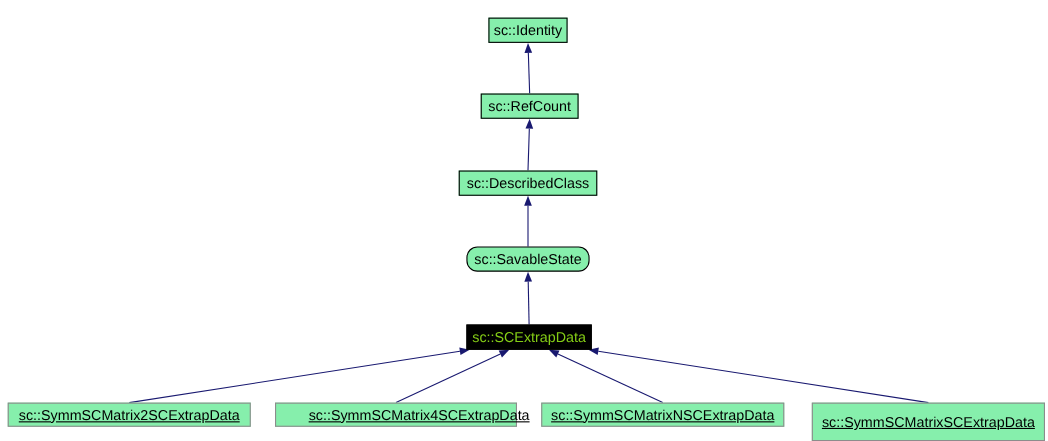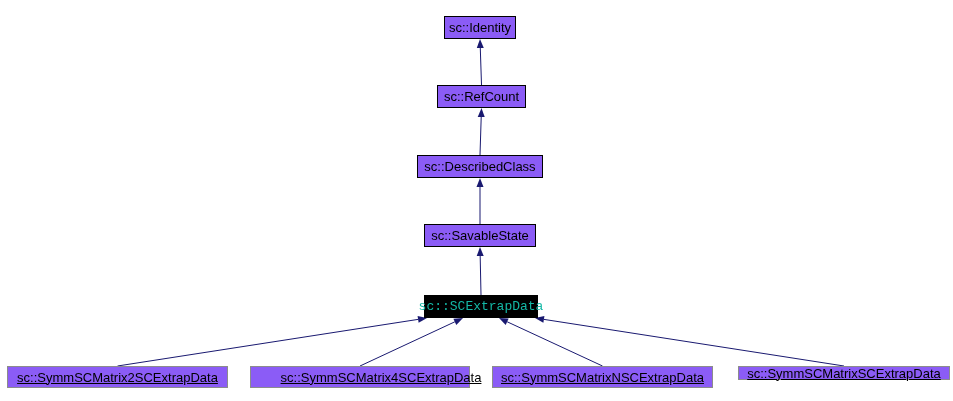--- a/index.html
+++ b/index.html
@@ -13,48 +13,47 @@
   }
   .edges {
     position: absolute;
     left: 0; top: 0;
     width: 953px; height: 401px;
     pointer-events: none;
   }
   .node {
     position: absolute;
     box-sizing: border-box;
-    background: #8b5cf6;
+    background: #86efac;
     border: 1px solid #000000;
     color: #000000;
     font-size: 13px;
     text-align: center;
     white-space: nowrap;
     display: flex;
     align-items: center;
     justify-content: center;
     cursor: pointer;
   }
   .node.derived { border-color: #8c8c8c; text-decoration: underline; }
   .node.selected {
     background: #000000;
-    color: #14b8a6;
+    color: #84cc16;
     border-color: #000000;
     cursor: default;
-    font-family: Liberation Mono, monospace;
   }
   #n-identity       { left: 444px; top: 16px;  width: 72px;  height: 23px; }
   #n-refcount       { left: 437px; top: 85px;  width: 89px;  height: 23px; }
   #n-describedclass { left: 417px; top: 155px; width: 126px; height: 23px; }
-  #n-savablestate   { left: 424px; top: 224px; width: 112px; height: 23px; }
+  #n-savablestate   { left: 424px; top: 224px; width: 112px; height: 23px; border-radius: 10px; }
   #n-scextrapdata   { left: 424px; top: 295px; width: 114px; height: 23px; }
   #n-symm2          { left: 7px;   top: 366px; width: 221px; height: 22px; }
   #n-symm4          { left: 250px; top: 366px; width: 220px; height: 22px; padding-left: 42px; }
   #n-symmn          { left: 492px; top: 366px; width: 221px; height: 22px; text-align: right; }
-  #n-symms          { left: 738px; top: 366px; width: 212px; height: 14px; }
+  #n-symms          { left: 738px; top: 366px; width: 212px; height: 35px; }
 </style>
 </head>
 <body>
 
 <div class="diagram" id="diagram">
   <svg class="edges" id="edges-svg" width="953" height="401" viewBox="0 0 953 401" xmlns="http://www.w3.org/2000/svg">
       <line x1="481.5" y1="85" x2="480.2933223535099" y2="47.99521884096943" stroke="#191970" stroke-width="1"></line>
       <polygon points="480,39 483.79146301388687,47.8811490368267 476.7951816931329,48.10928864511216" fill="#191970"></polygon>
       <line x1="480" y1="155" x2="481.2129121284089" y2="116.99541997652057" stroke="#191970" stroke-width="1"></line>
       <polygon points="481.5,108 484.7111310081669,117.10706525991709 477.7146932486509,116.88377469312404" fill="#191970"></polygon>

